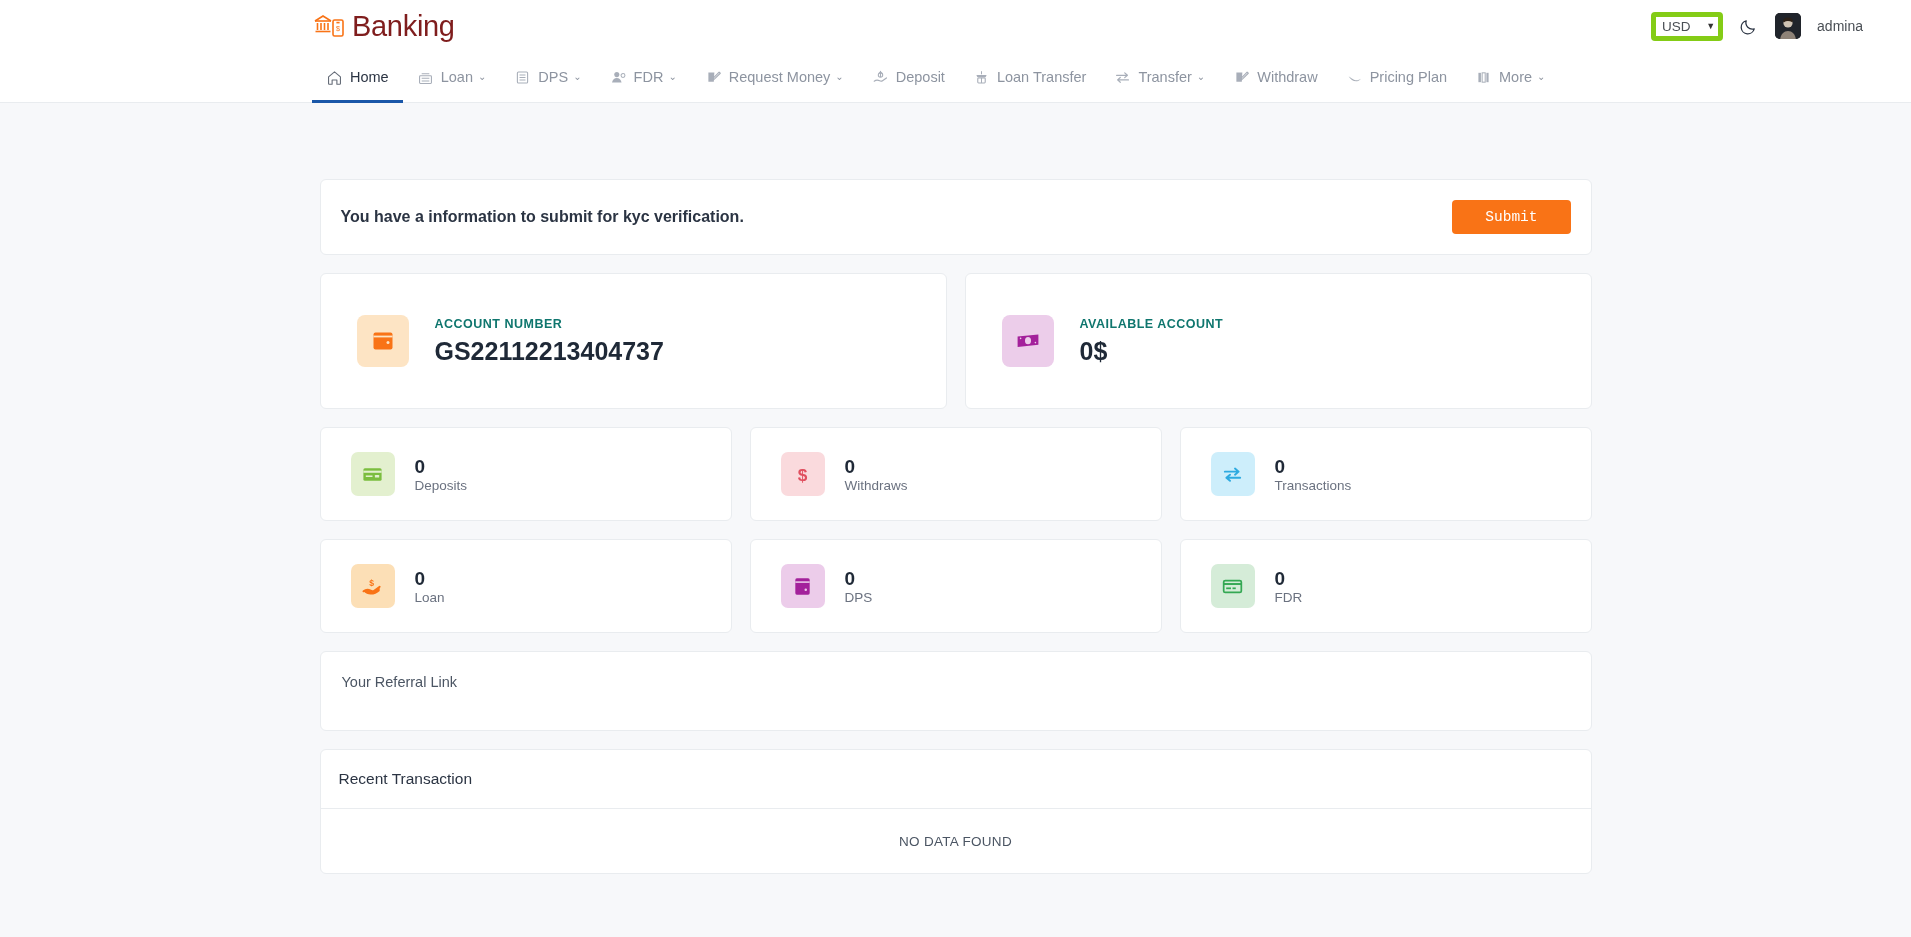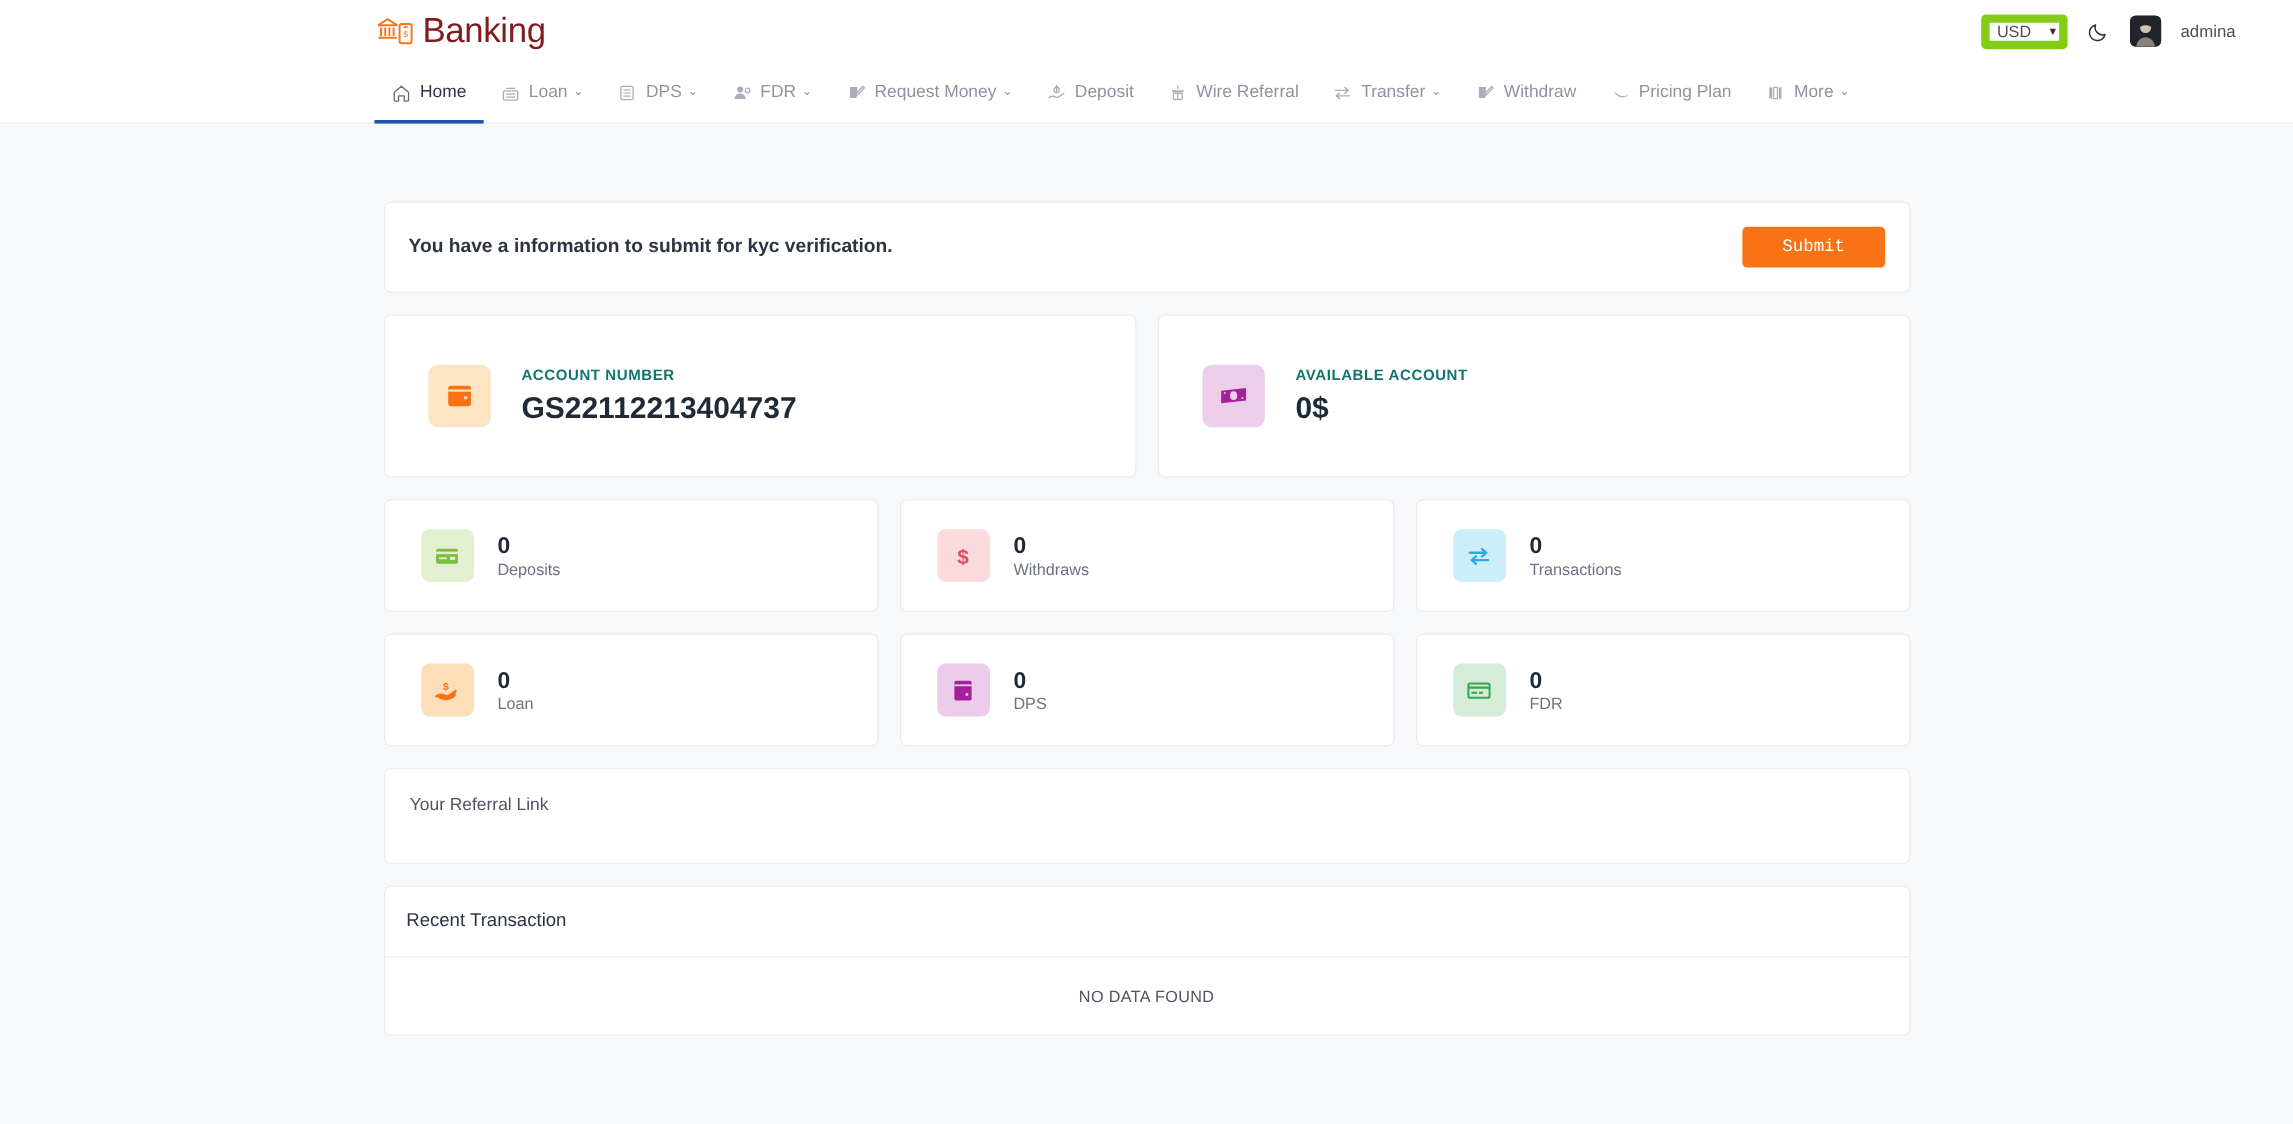--- a/index.html
+++ b/index.html
@@ -30,21 +30,21 @@
     letter-spacing: -0.3px;
   }
 
   .topbar-right { display: flex; align-items: center; gap: 16px; }
 
   .currency-select {
     appearance: none;
     -webkit-appearance: none;
     width: 72px;
     height: 29px;
-    border: 7px solid #84cc16;
+    border: 5px solid #84cc16;
     border-radius: 4px;
     background: #fff;
     color: #4a4f55;
     font-size: 13.5px;
     font-family: "Liberation Sans", sans-serif;
     padding: 0 6px;
   }
   .select-wrap { position: relative; display: inline-flex; align-items: center; }
   .select-caret {
     position: absolute; right: 8px; top: 50%;
@@ -90,21 +90,21 @@
     content: "";
     position: absolute;
     left: 0; right: 0; bottom: -1px;
     height: 3px;
     background: #1a57a8;
   }
   .caret { font-size: 10px; line-height: 1; margin-left: -2px; }
 
   
   .page { padding: 60px 0 0 0; }
-  .container { width: 1272px; margin: 5px auto; }
+  .container { width: 1272px; margin: 16px auto; }
 
   .card {
     background: #fff;
     border: 1px solid #e9ecef;
     border-radius: 6px;
   }
 
   
   .kyc {
     height: 76px;
@@ -317,21 +317,21 @@
     <span>Deposit</span>
   </div>
 
   <div class="nav-item">
     <svg class="nav-ico" viewBox="0 0 20 20">
       <path d="M10 2.6v3.6" stroke="#9aa1ad" stroke-width="1.2"></path>
       <path d="M4 7.2h12l-1 2.2H5z" fill="#9aa1ad"></path>
       <rect x="5.6" y="10.4" width="8.8" height="6" rx="1" fill="none" stroke="#9aa1ad" stroke-width="1.3"></rect>
       <path d="M10 10.4v6" stroke="#9aa1ad" stroke-width="1.2"></path>
     </svg>
-    <span>Wire Referral</span>
+    <span>Loan Transfer</span>
   </div>
 
   <div class="nav-item">
     <svg class="nav-ico" viewBox="0 0 20 20">
       <path d="M3 7.4h12.4M12.6 4.6 15.8 7.4l-3.2 2.8" fill="none" stroke="#9aa1ad" stroke-width="1.4" stroke-linecap="round" stroke-linejoin="round"></path>
       <path d="M17 12.8H4.6M7.4 10l-3.2 2.8 3.2 2.8" fill="none" stroke="#9aa1ad" stroke-width="1.4" stroke-linecap="round" stroke-linejoin="round"></path>
     </svg>
     <span>Transfer</span>
     <span class="caret">⌄</span>
   </div>

